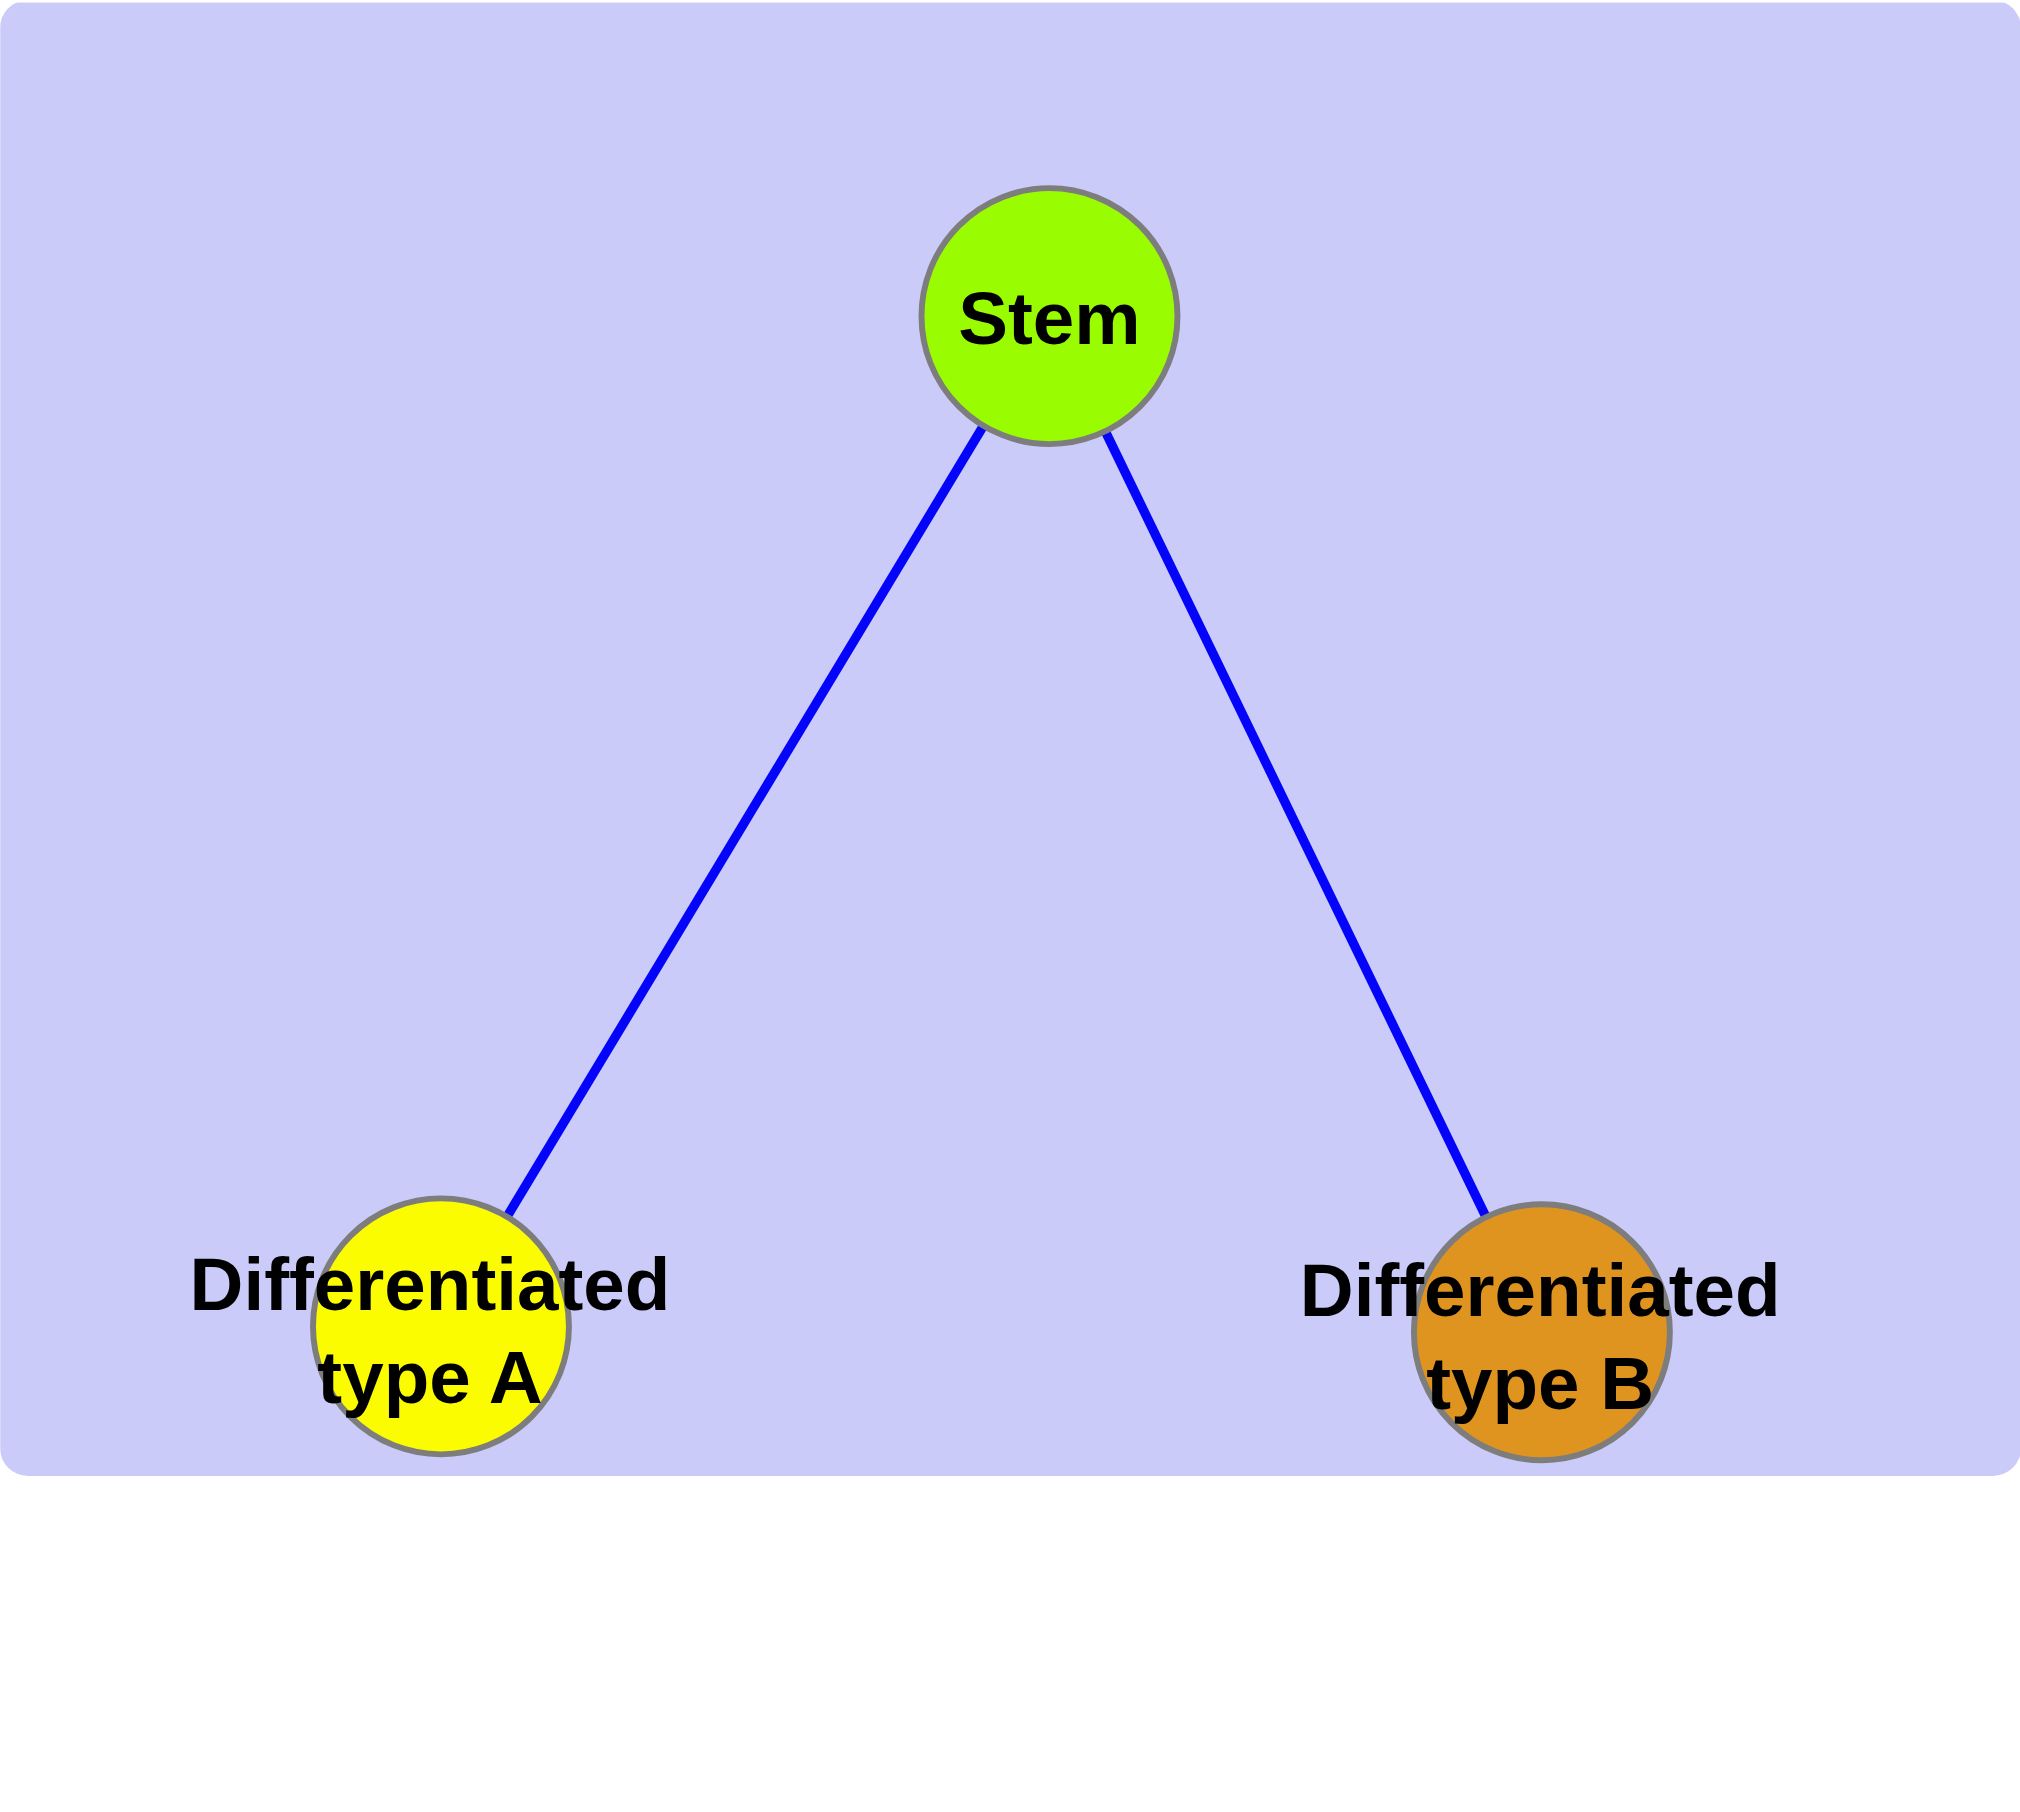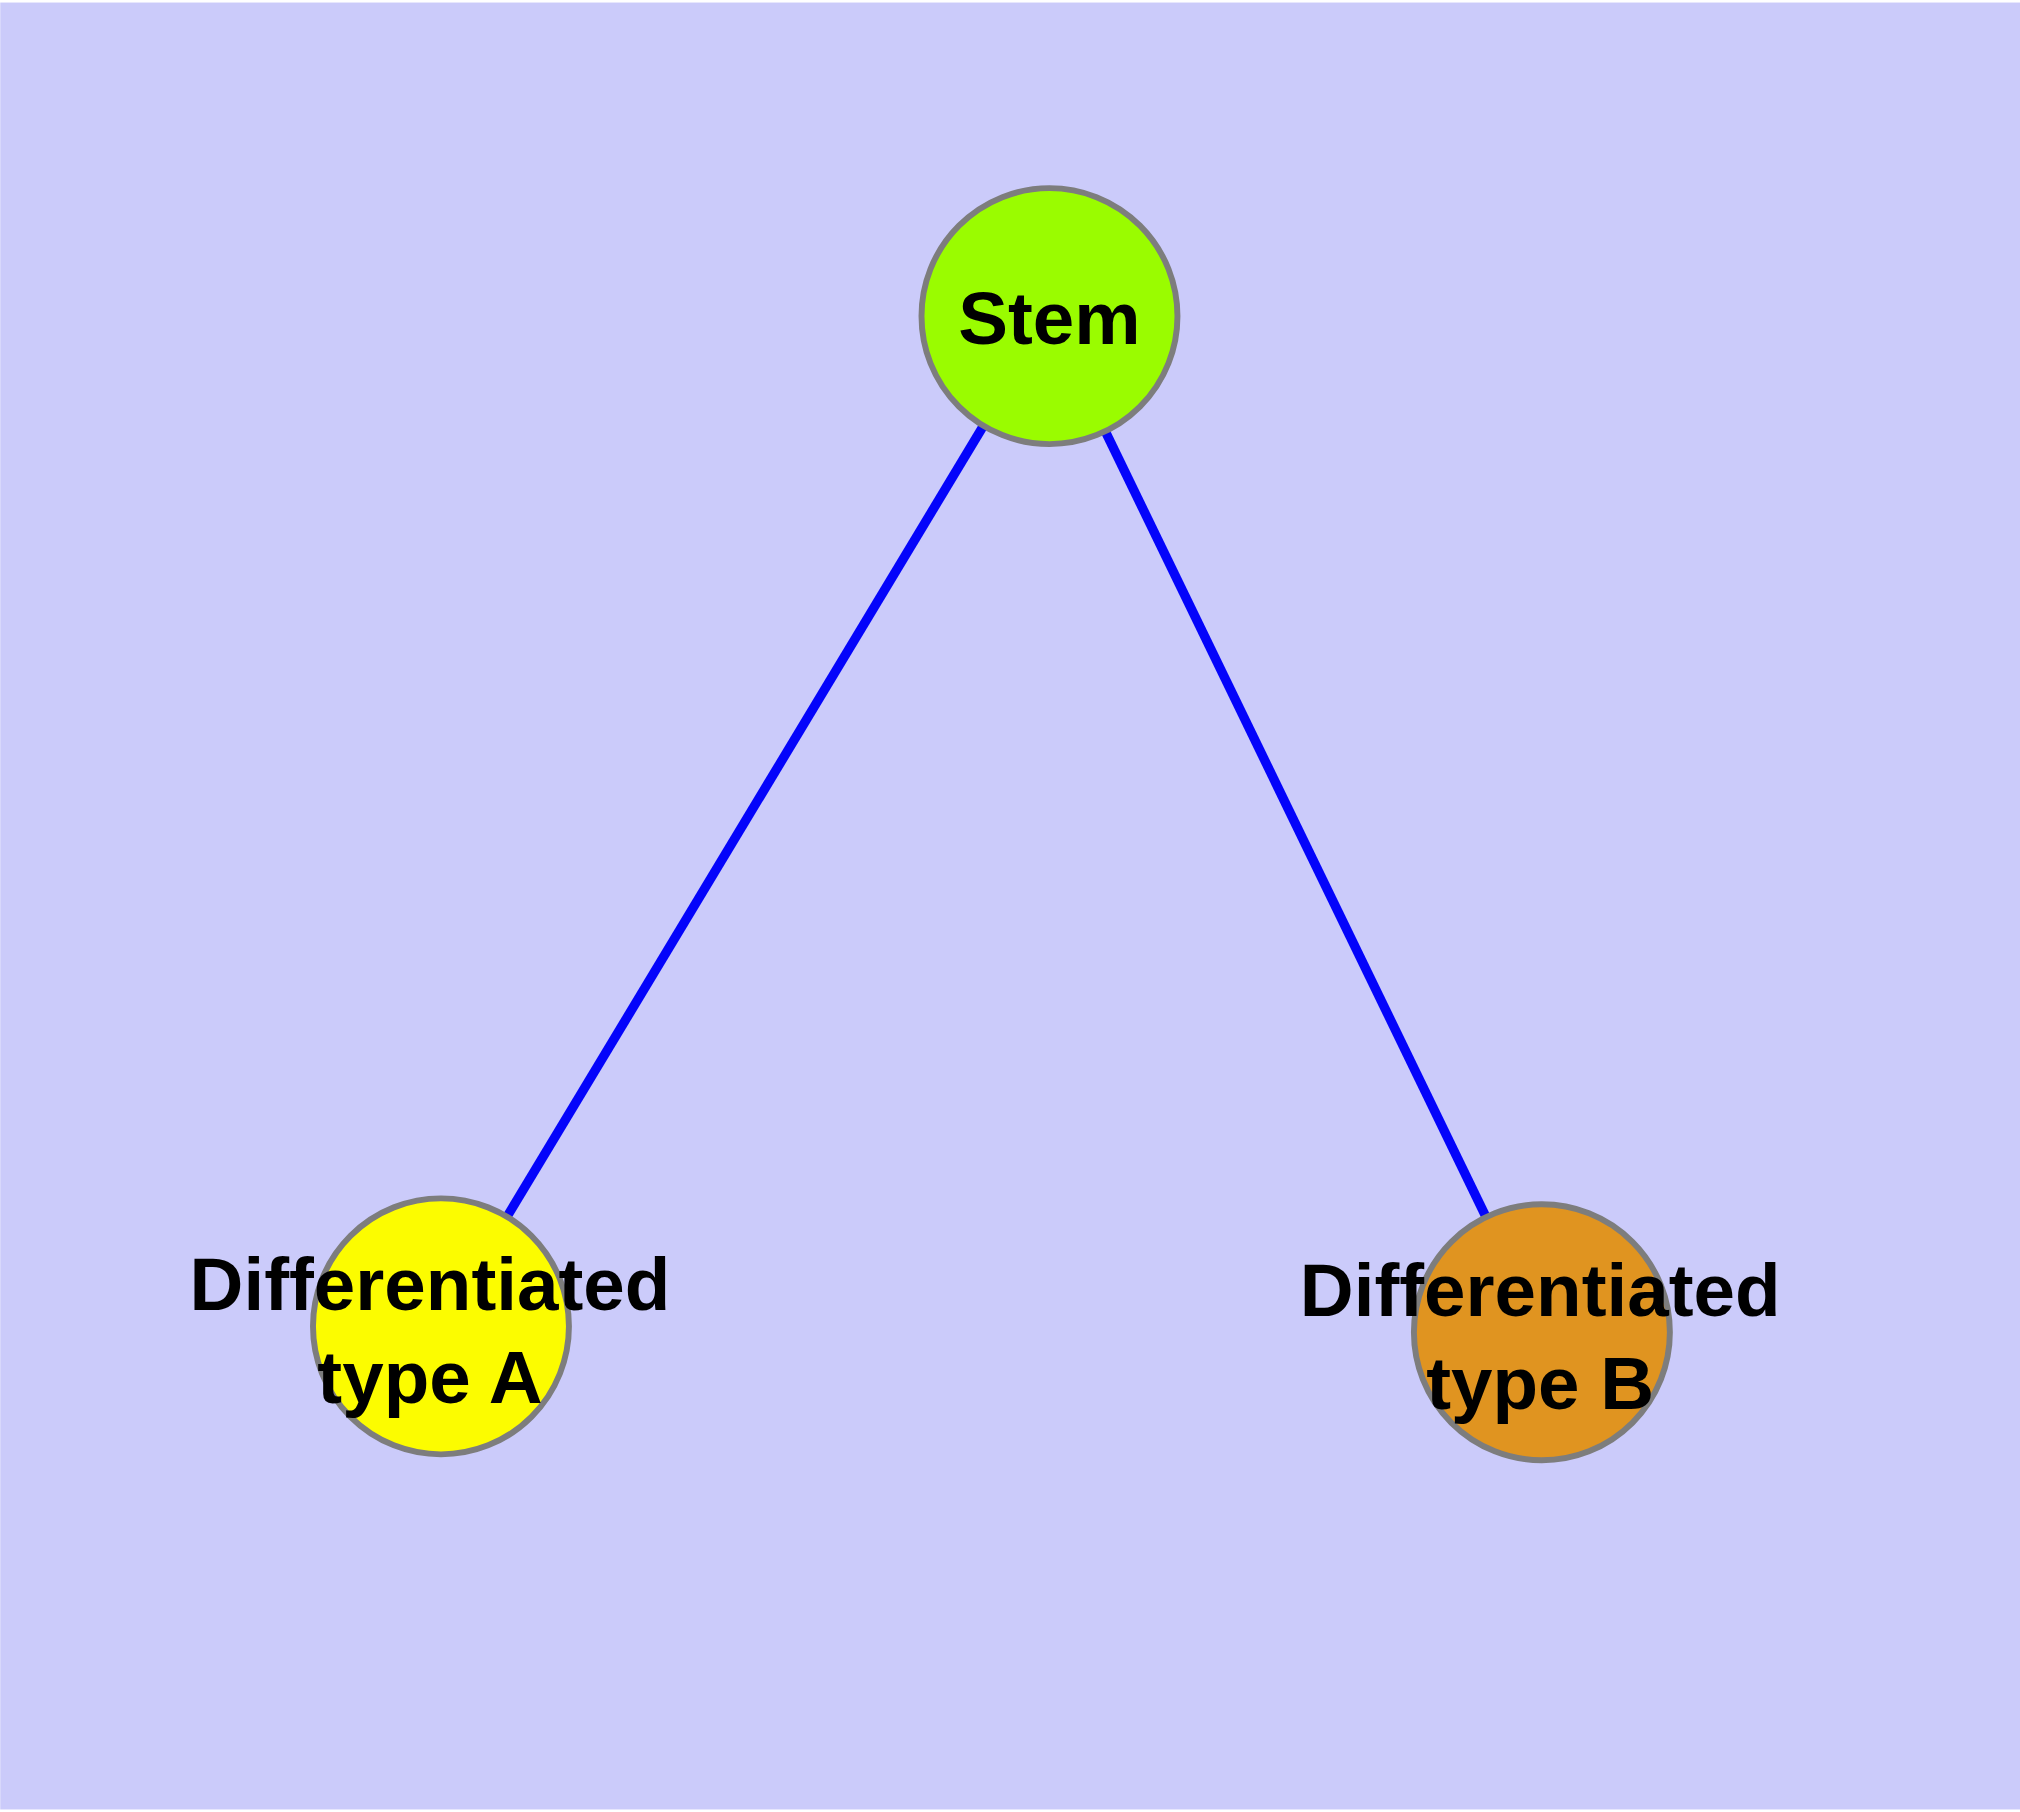--- a/index.html
+++ b/index.html
@@ -3,22 +3,23 @@
 <meta charset="utf-8">
 <style>
   html, body {
     margin: 0;
     padding: 0;
     background: #FFFFFF;
   }
   .stage {
     position: relative;
     width: 2021px;
-    height: 1812px;
+    height: 1476px;
     overflow: hidden;
+    border-radius: 28px;
   }
   svg {
     display: block;
   }
   .edge {
     stroke-width: 11px;
     stroke-linecap: butt;
   }
   .node-circle {
     stroke: #7D7D7D;

